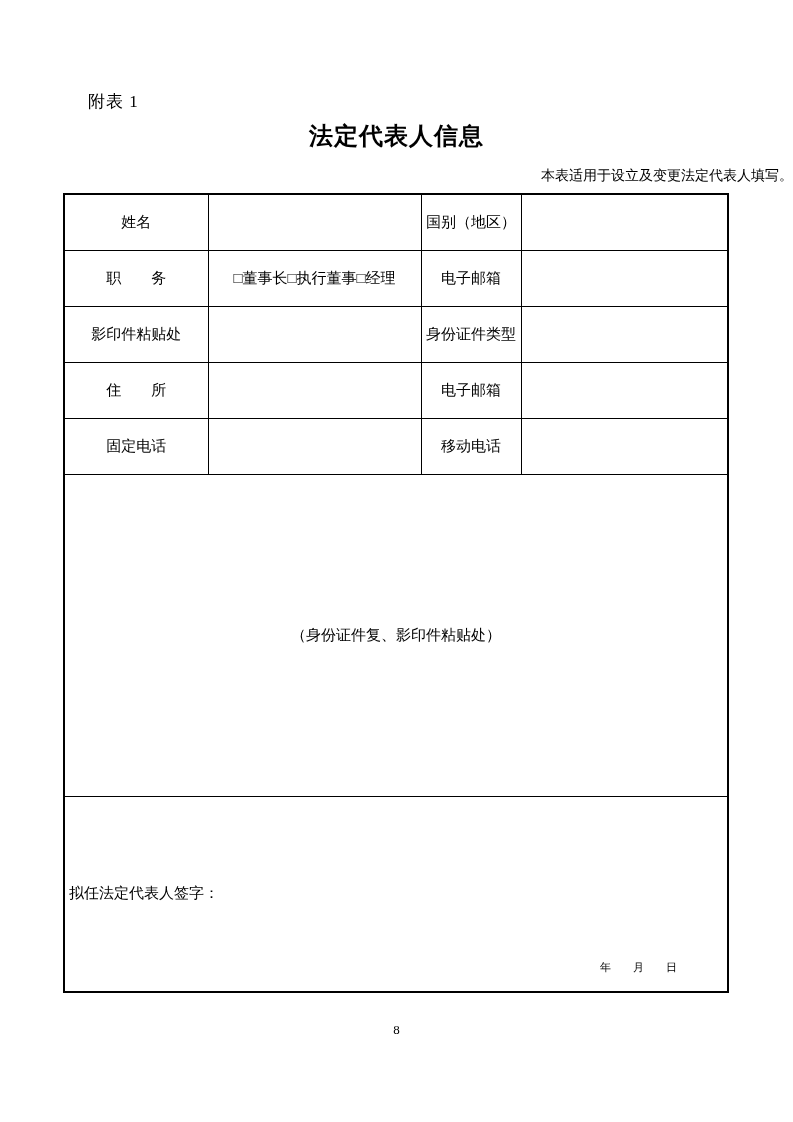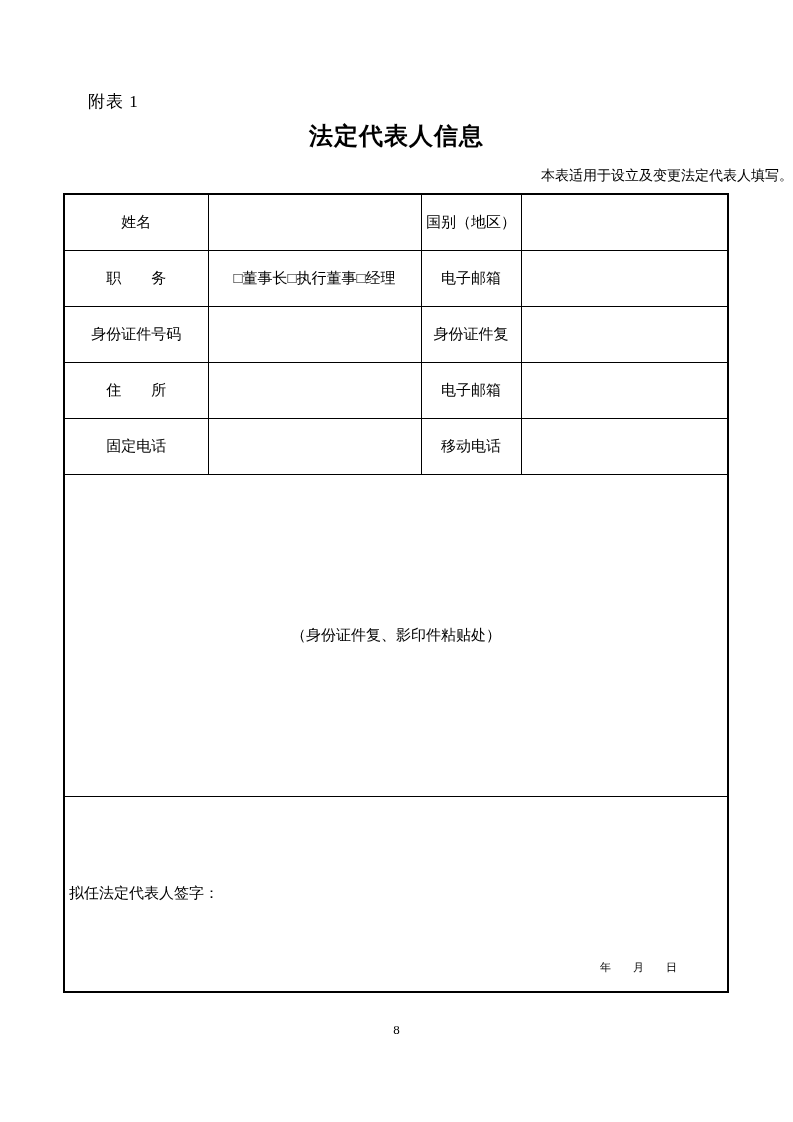--- a/index.html
+++ b/index.html
@@ -89,23 +89,23 @@
     </tr>
 
     <tr class="r">
       <td class="lbl">职　　务</td>
       <td class="opts">□董事长□执行董事□经理</td>
       <td class="lbl">电子邮箱</td>
       <td class="val"></td>
     </tr>
 
     <tr class="r">
-      <td class="lbl">身份证件号码</td>
+      <td class="lbl">影印件粘贴处</td>
       <td class="val"></td>
-      <td class="lbl">身份证件复</td>
+      <td class="lbl">身份证件类型</td>
       <td class="val"></td>
     </tr>
 
     <tr class="r">
       <td class="lbl">住　　所</td>
       <td class="val"></td>
       <td class="lbl">电子邮箱</td>
       <td class="val"></td>
     </tr>
 

